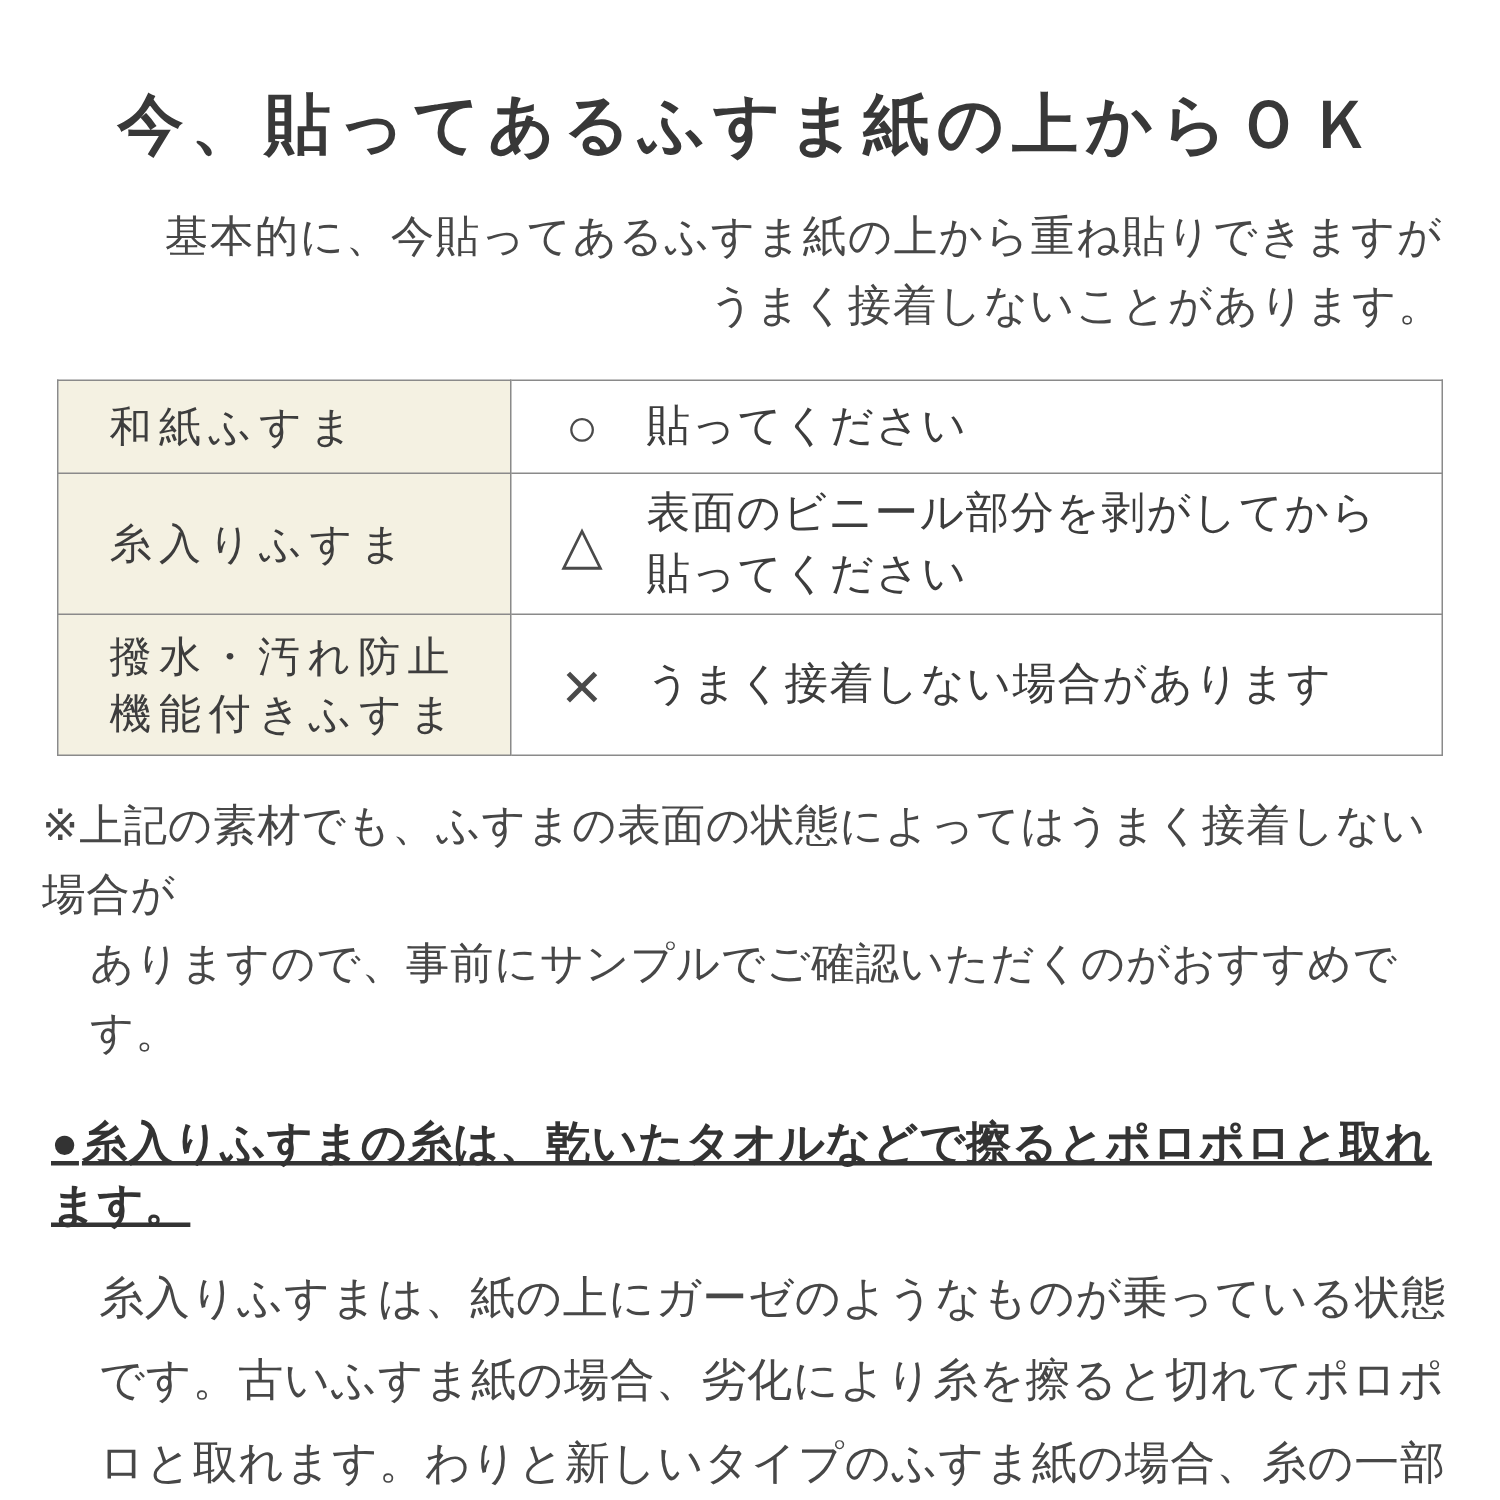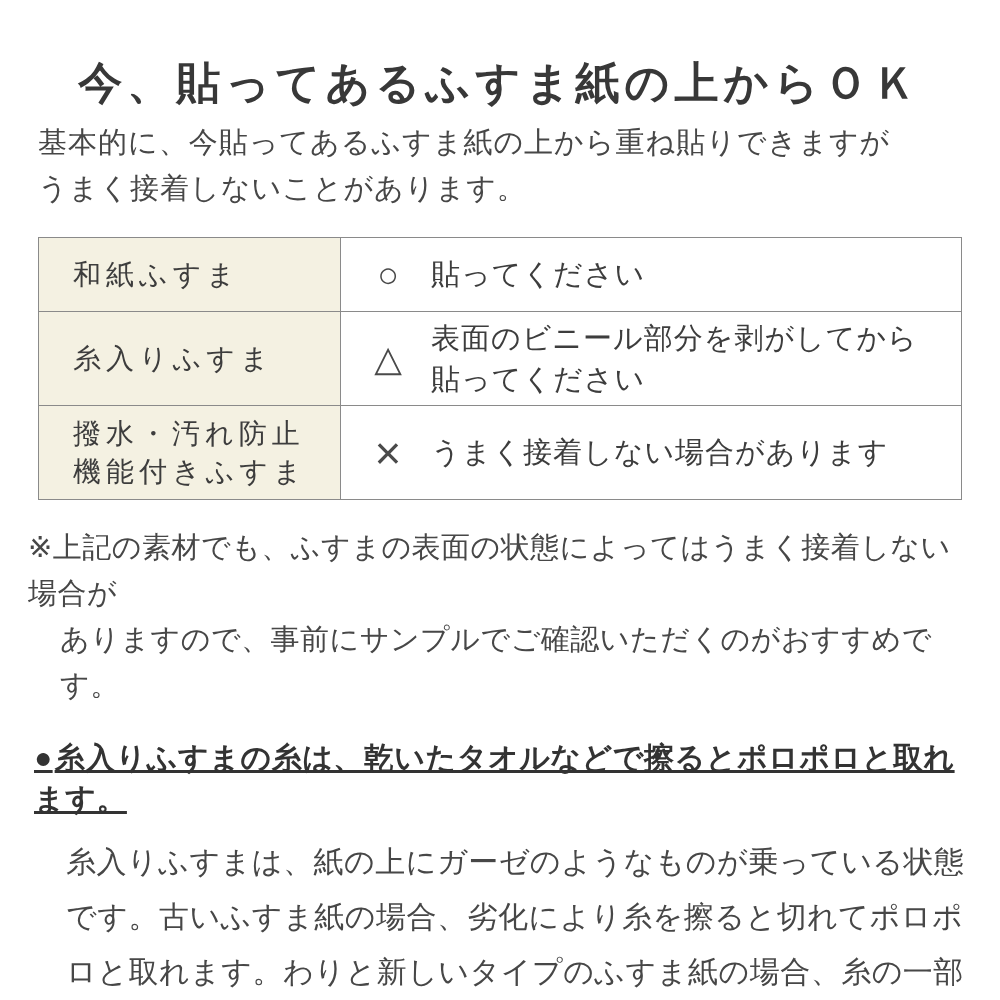--- a/index.html
+++ b/index.html
@@ -24,39 +24,39 @@
     margin:24px 0 0;
     text-align:center;
     font-size:44px;
     font-weight:700;
     letter-spacing:5px;
     color:var(--ink);
   }
 
   
   .intro{
-    margin-top:6px;
-    text-align:left;
+    margin-top:22px;
+    text-align:right;
     font-size:29px;
     line-height:46px;
     letter-spacing:1px;
     color:var(--ink-soft);
   }
 
   
   table.compat{
     width:924px;
     margin:26px auto 0;
     border-collapse:collapse;
   }
   table.compat td{
     border:1px solid var(--line);
     vertical-align:middle;
   }
-  tr.row-short td{height:74px;}
+  tr.row-short td{height:62px;}
   tr.row-tall  td{height:94px;}
   td.type-cell{
     width:302px;
     background:var(--label-bg);
     font-size:28px;
     letter-spacing:5px;
     padding:6px 10px 6px 34px;
     white-space:pre-line;
     line-height:1.35;
     color:#3d3d3d;

